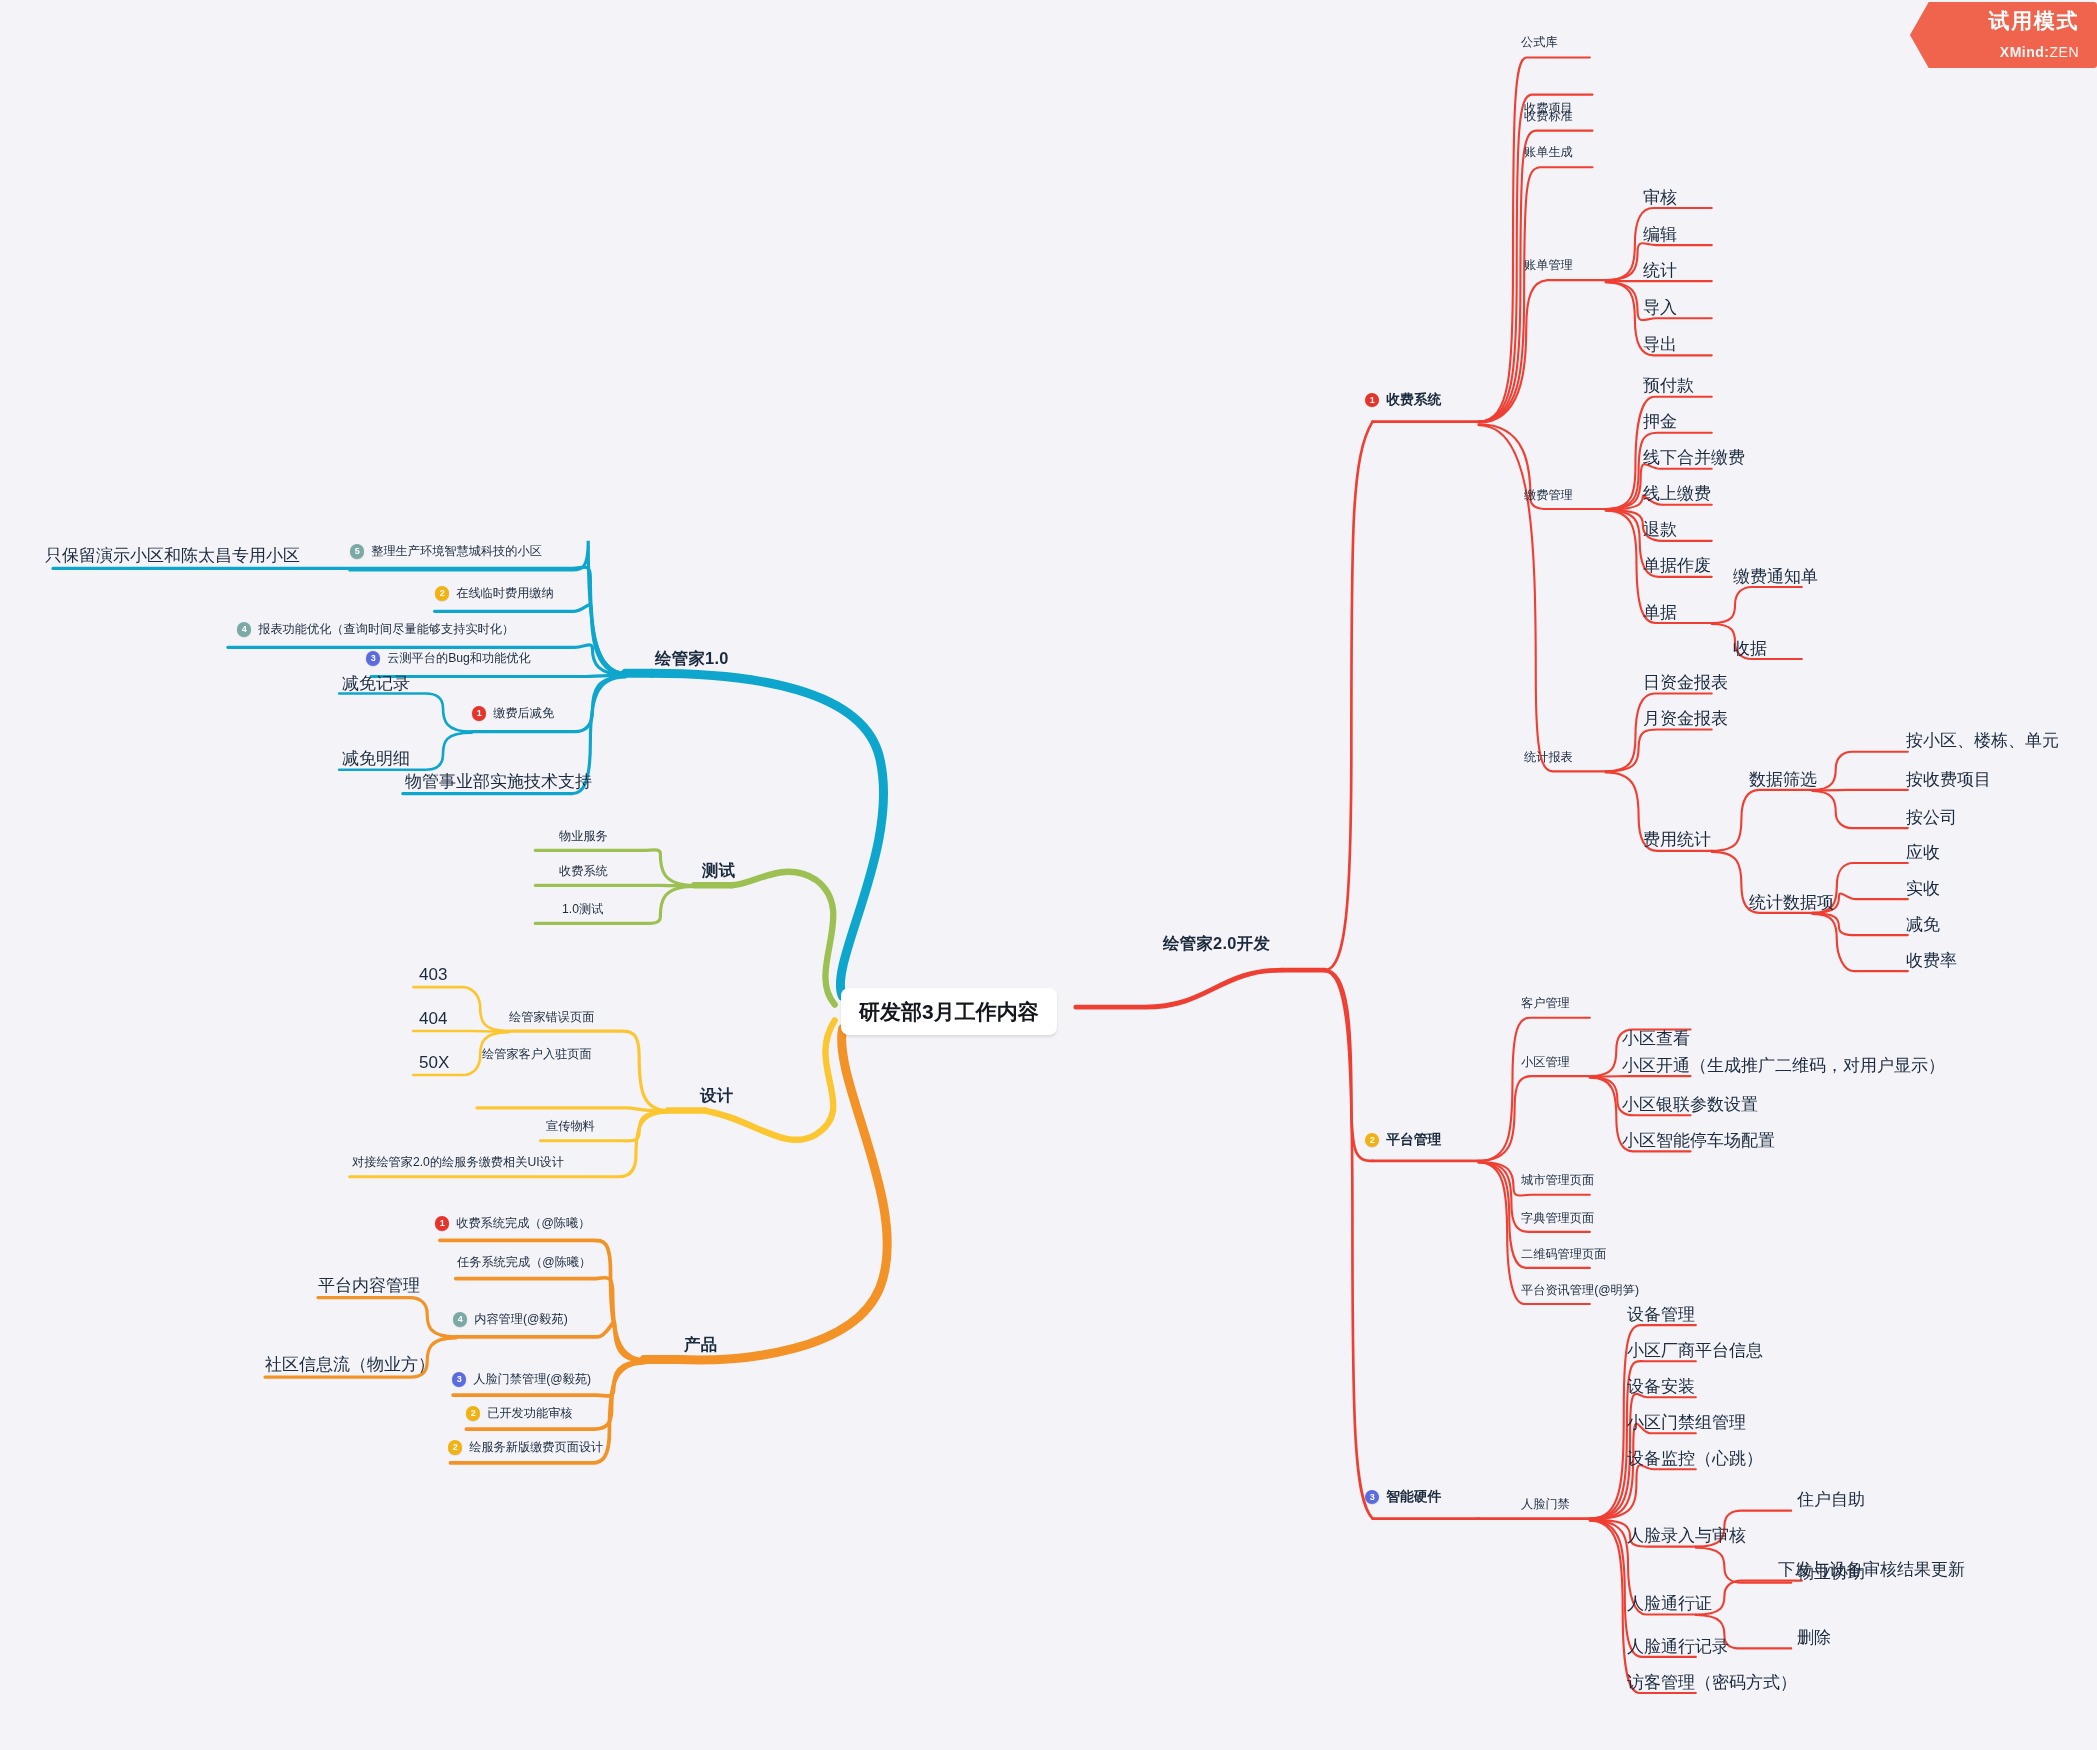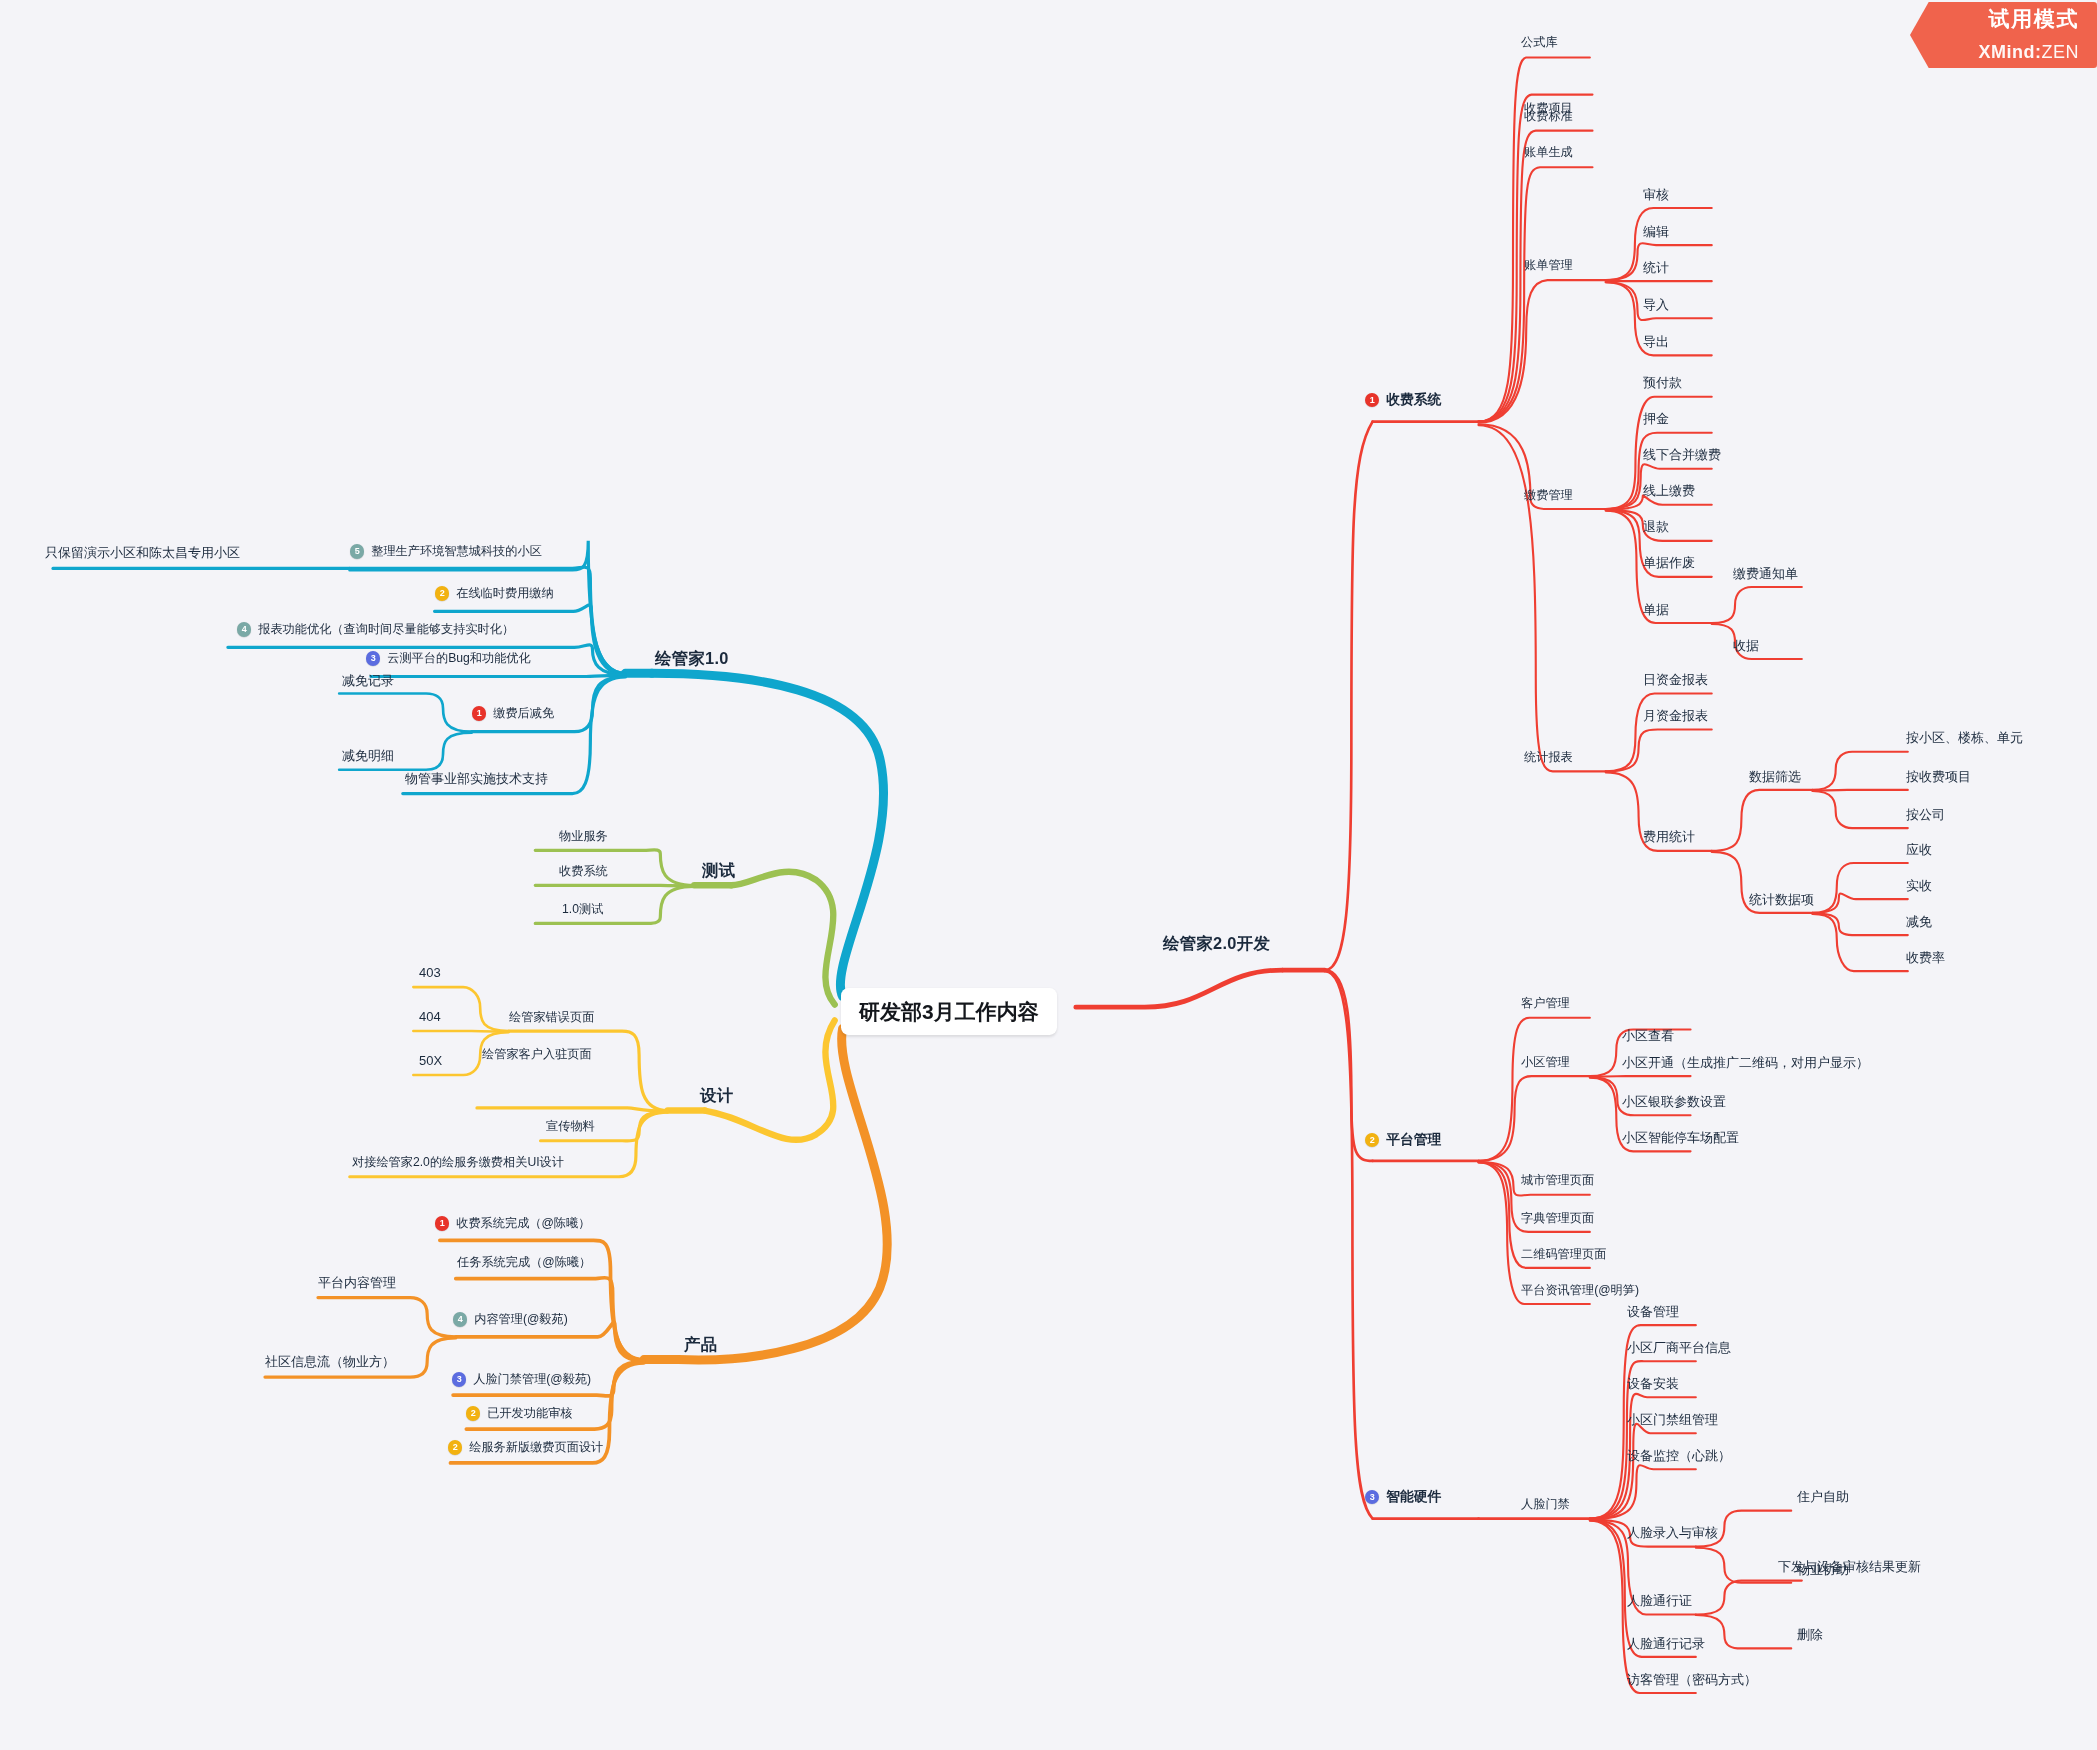--- a/index.html
+++ b/index.html
@@ -18,21 +18,21 @@
 
   
   .t-root {
     font-size:21px; font-weight:bold; color:#14171c;
     background:#ffffff; border-radius:7.4px;
     padding:9.5px 18px; box-shadow:0 1.1px 2.7px rgba(0,0,0,.10);
   }
   .t-main  { font-size:16.4px; font-weight:bold; letter-spacing:0.3px; }
   .t-l1    { font-size:13.8px; font-weight:bold; }
   .t-l2    { font-size:12.2px; font-weight:normal; }
-  .t-l3    { font-size:13px; font-weight:normal; }
+  .t-l3    { font-size:17px; font-weight:normal; }
 
   
   .badge {
     display:inline-flex; align-items:center; justify-content:center;
     width:14.3px; height:14.3px; border-radius:50%;
     color:#fff; font-size:9px; font-weight:bold;
     margin-right:6.9px; flex:none;
     box-shadow:0 0.5px 1.1px rgba(0,0,0,.18);
   }
   .b1 { background:#e8332a; }
@@ -45,21 +45,21 @@
   #trial {
     position:absolute; right:0; top:2.1px;
     width:187px; height:66px;
     background:#f0634c; color:#fff;
     clip-path: polygon(10% 0, 100% 0, 100% 100%, 10% 100%, 0 50%);
     border-top-right-radius:3.2px; border-bottom-right-radius:3.2px;
     display:flex; flex-direction:column; align-items:flex-end;
     justify-content:center; padding-right:18px;
   }
   #trial .big { font-size:21px; font-weight:bold; letter-spacing:1.6px; line-height:1.05; }
-  #trial .small { font-size:18px; font-weight:bold; letter-spacing:0.5px; margin-top:12px; opacity:.95; }
+  #trial .small { font-size:14px; font-weight:bold; letter-spacing:0.5px; margin-top:12px; opacity:.95; }
   #trial .small .zen { font-weight:normal; }
 </style>
 </head>
 <body>
 
 <div id="canvas">
 
   <svg id="links" viewBox="0 0 3957 3303">
     <g fill="none" stroke-linecap="round">
 

